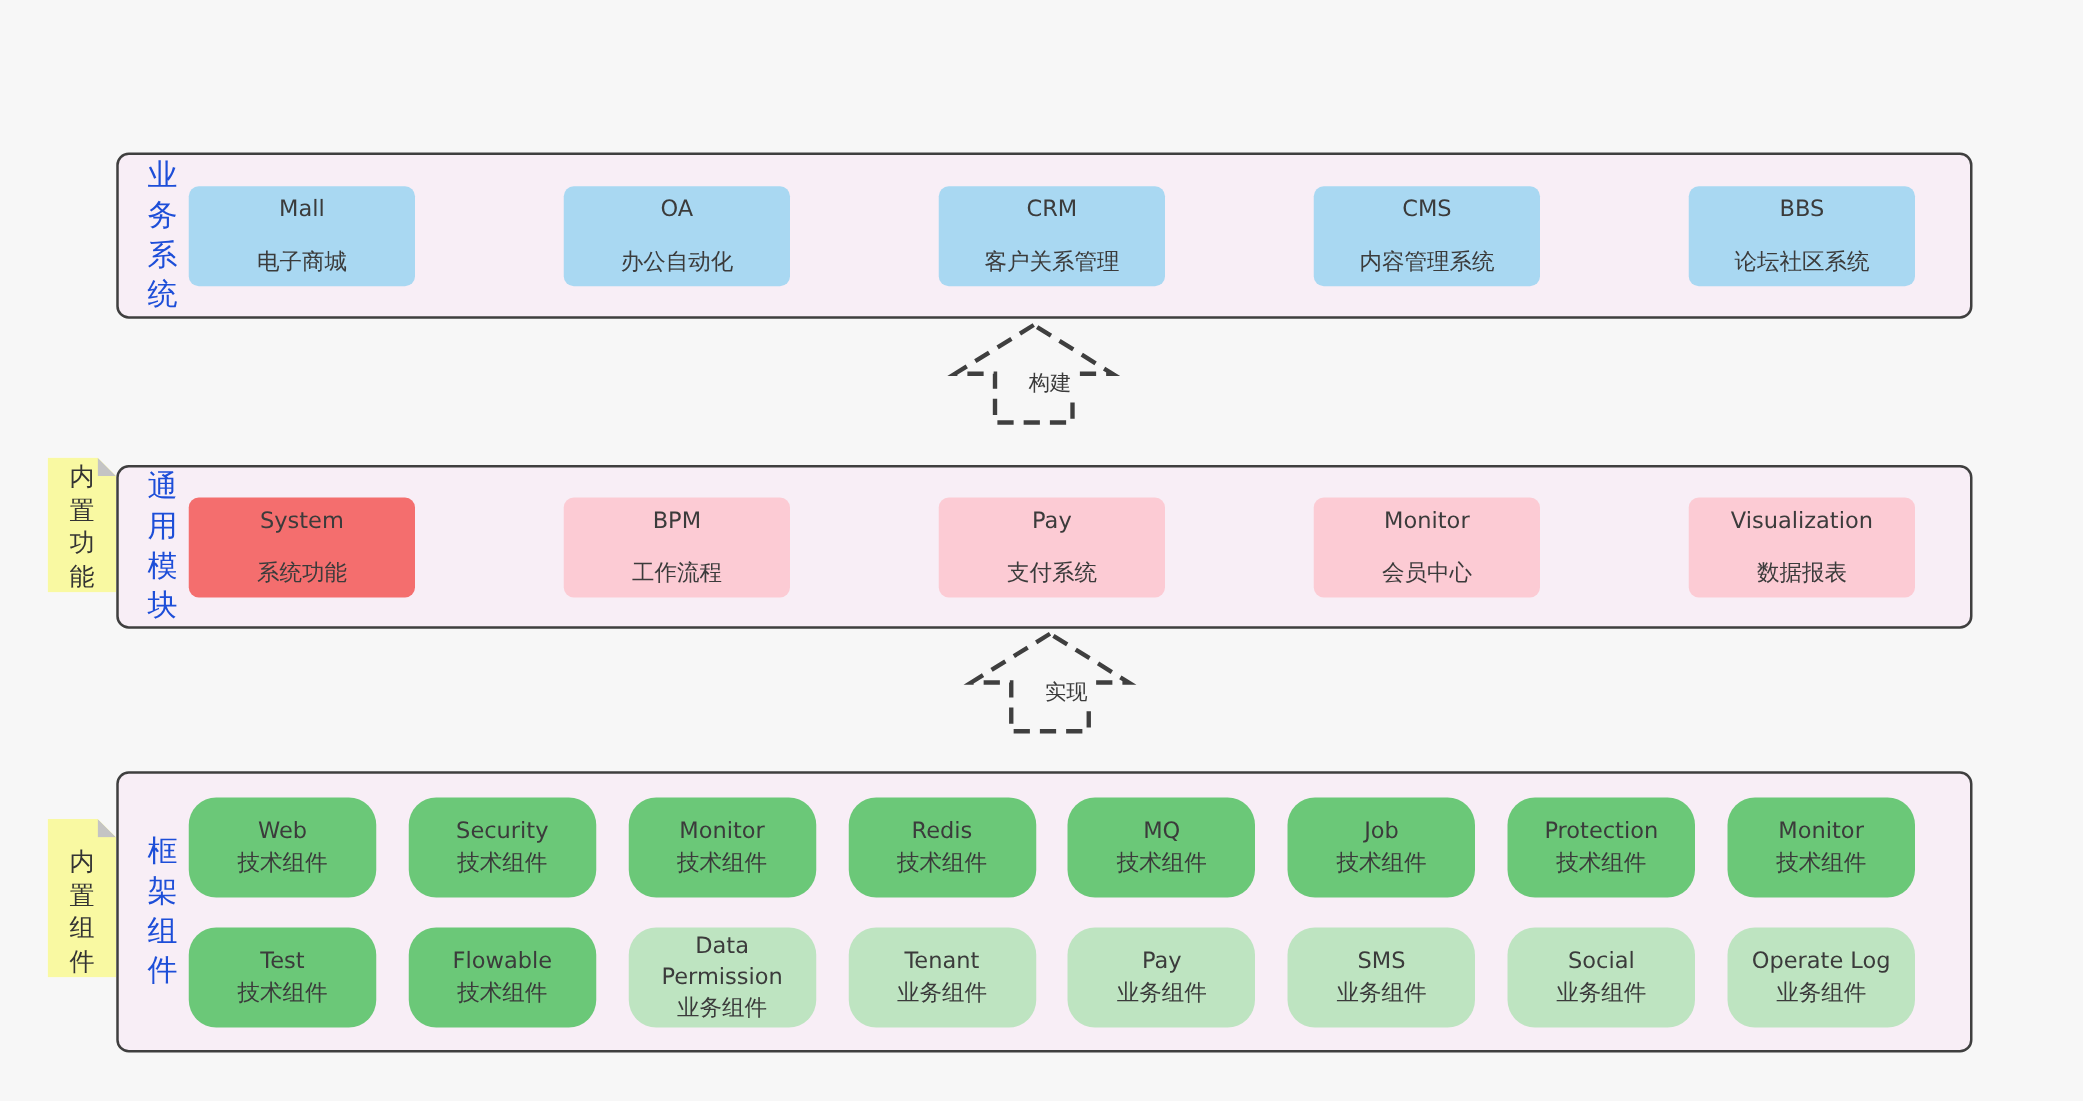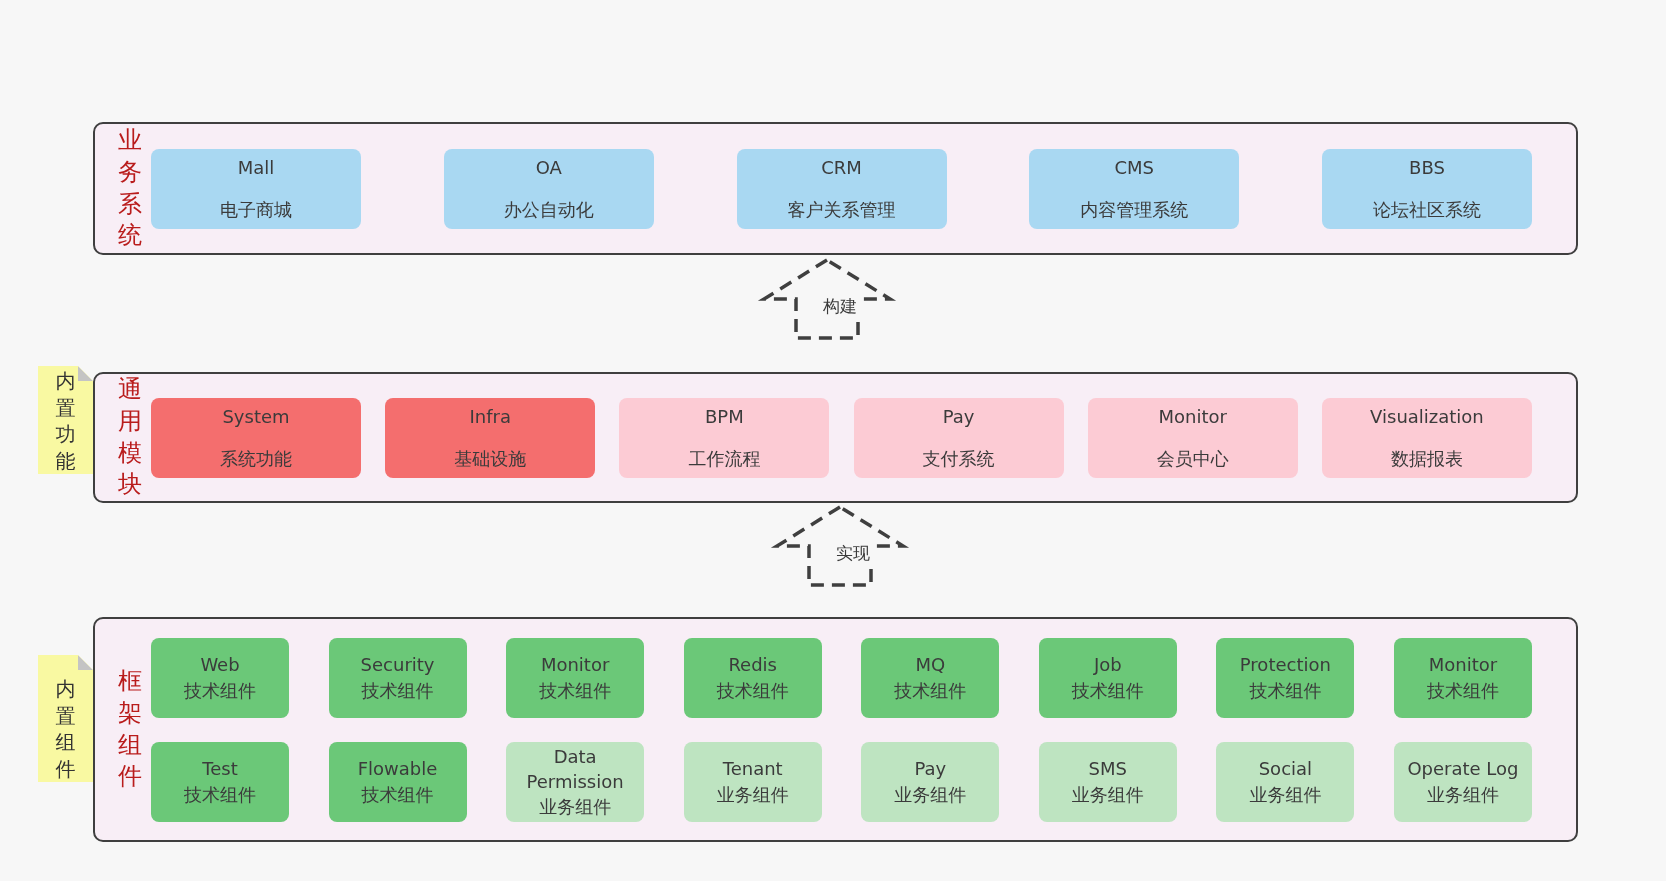--- a/index.html
+++ b/index.html
@@ -31,21 +31,21 @@
   #panel-components { top: 617px; height: 225px; justify-content: space-between; }
 
   .v-label {
     width: 30px;
     margin-left: 20px;
     margin-right: 6px;
     font-size: 24px;
     line-height: 1.32;
     text-align: center;
     word-break: break-all;
-    color: #b91c1c;
+    color: #1d4ed8;
     flex: 0 0 auto;
   }
   .rows {
     flex: 1;
     display: flex;
     flex-direction: column;
     gap: 24px;
     padding-right: 44px;
   }
   .row {
@@ -57,22 +57,22 @@
     border-radius: 8px;
     display: flex;
     flex-direction: column;
     align-items: center;
     justify-content: center;
     text-align: center;
     padding: 4px 6px;
     font-size: 18px;
     line-height: 1.4;
   }
-  .row-6 .box { width: 210px; height: 80px; gap: 16px; }
-  .row-8 .box { width: 138px; height: 80px; }
+  .row-6 .box { width: 181px; height: 80px; gap: 16px; }
+  .row-8 .box { width: 150px; height: 80px; border-radius: 22px; }
   .box-name { white-space: pre-line; }
   .c-blue        { background: var(--blue); }
   .c-red         { background: var(--red); }
   .c-pink        { background: var(--pink); }
   .c-green       { background: var(--green); }
   .c-green_light { background: var(--green_light); }
 
   .sticky {
     position: absolute;
     left: 38px;
@@ -173,24 +173,20 @@
   <span class="fold"></span>
 </div>
 <div class="panel" id="panel-modules">
   <div class="v-label">通用模块</div>
   <div class="rows">
       <div class="row row-6">
         <div class="box c-red">
           <div class="box-name">System</div>
           <div class="box-sub">系统功能</div>
         </div>
-        <div class="box c-red">
-          <div class="box-name">Infra</div>
-          <div class="box-sub">基础设施</div>
-        </div>
         <div class="box c-pink">
           <div class="box-name">BPM</div>
           <div class="box-sub">工作流程</div>
         </div>
         <div class="box c-pink">
           <div class="box-name">Pay</div>
           <div class="box-sub">支付系统</div>
         </div>
         <div class="box c-pink">
           <div class="box-name">Monitor</div>

